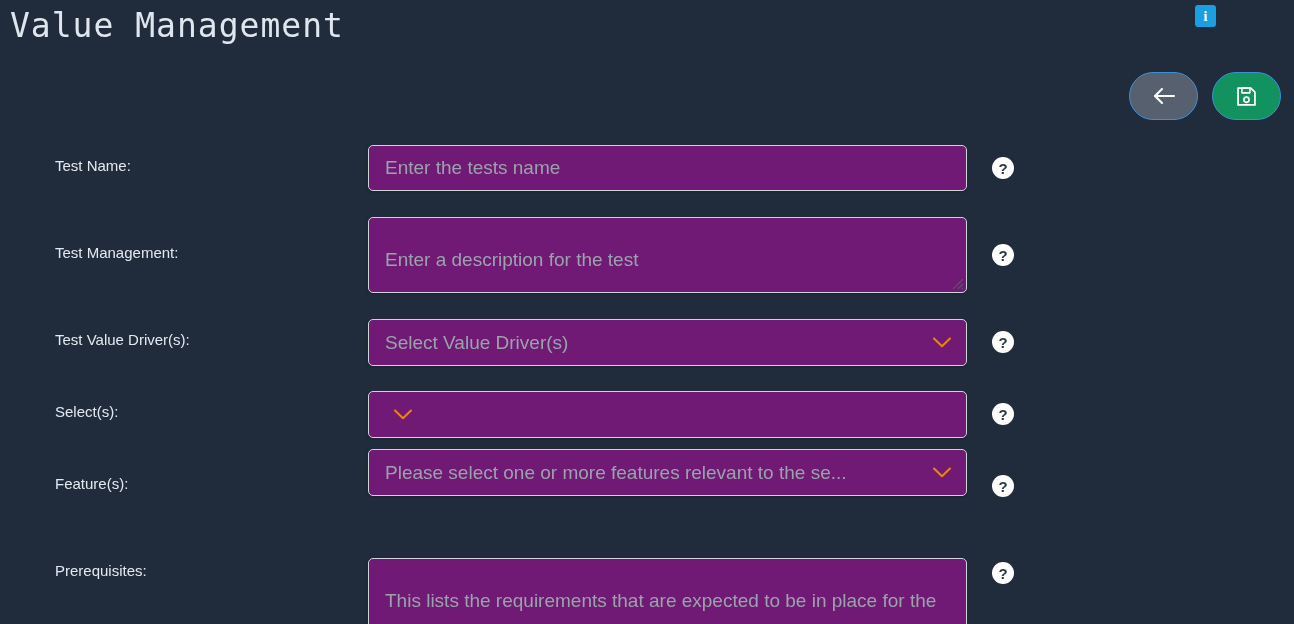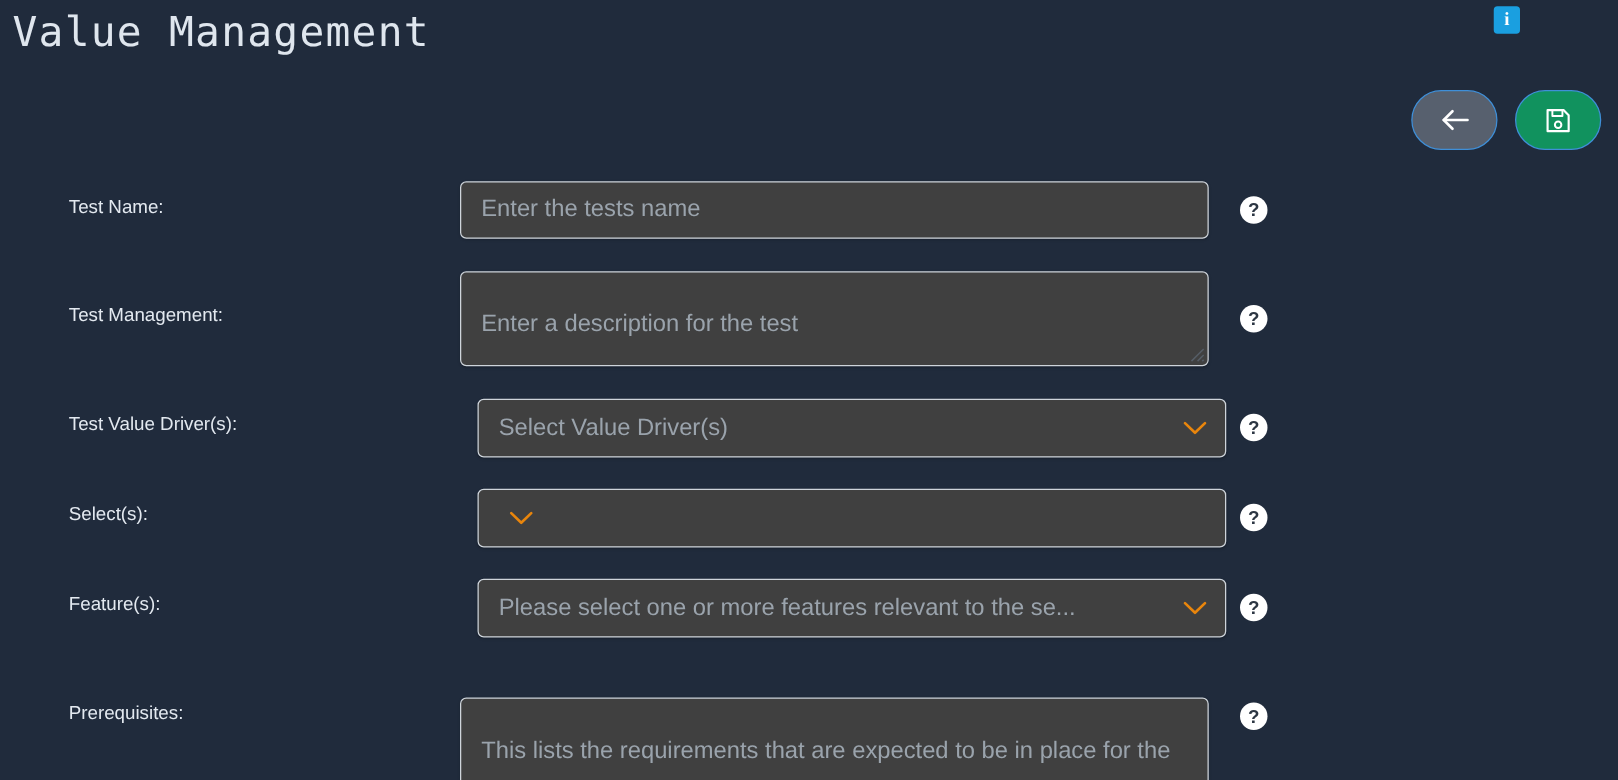--- a/index.html
+++ b/index.html
@@ -87,21 +87,21 @@
     left: 55px;
     font-size: 15px;
     color: #e3e9f0;
     white-space: nowrap;
     font-weight: 400;
   }
   .field-control {
     position: absolute;
     left: 368px;
     width: 599px;
-    background: #404040;
+    background: #701a75;
     border: 1px solid #ced4da;
     border-radius: 5px;
     box-shadow: 0 1px 2px rgba(0,0,0,.22);
   }
   .placeholder-text {
     color: #9aa3ac;
     font-size: 19px;
     font-family: "Liberation Sans", sans-serif;
   }
 
@@ -117,21 +117,20 @@
     cursor: text;
     position: relative;
     line-height: 1.62;
   }
   .ctrl-select {
     height: 47px;
     display: flex;
     align-items: center;
     padding: 0 14px 0 16px;
     cursor: pointer;
-    margin-left: 14px;
   }
   .ctrl-select .placeholder-text {
     flex: 1;
     overflow: hidden;
     white-space: nowrap;
   }
   .chevron { flex: none; margin-left: 8px; display: block; }
 
   .resize-grip {
     position: absolute;
@@ -234,21 +233,21 @@
       <path d="M2 2.5 L10 10.2 L18 2.5" stroke="#e8850c" stroke-width="2.1" fill="none" stroke-linecap="round" stroke-linejoin="round"></path>
     </svg>
   </div>
   <div class="help-icon" style="top:403px">
     <span>?</span>
   </div>
 </div>
 
 <div class="form-row">
   <div class="field-label" style="top:475px">Feature(s):</div>
-  <div class="field-control ctrl-select" style="top:463px">
+  <div class="field-control ctrl-select" style="top:449px">
     <span class="placeholder-text">Please select one or more features relevant to the se...</span>
     <svg class="chevron" width="20" height="13" viewBox="0 0 20 13">
       <path d="M2 2.5 L10 10.2 L18 2.5" stroke="#e8850c" stroke-width="2.1" fill="none" stroke-linecap="round" stroke-linejoin="round"></path>
     </svg>
   </div>
   <div class="help-icon" style="top:475px">
     <span>?</span>
   </div>
 </div>
 

